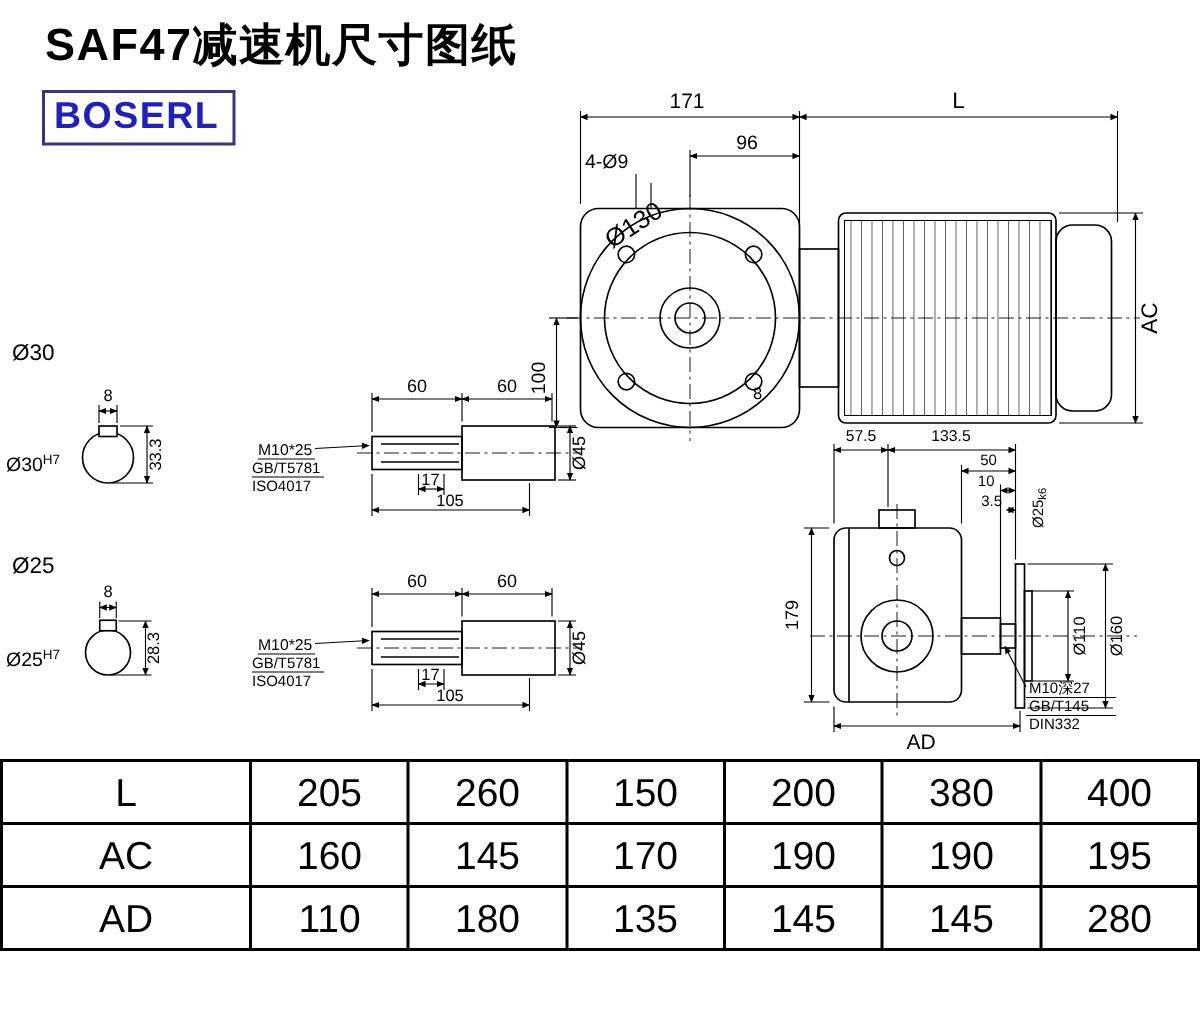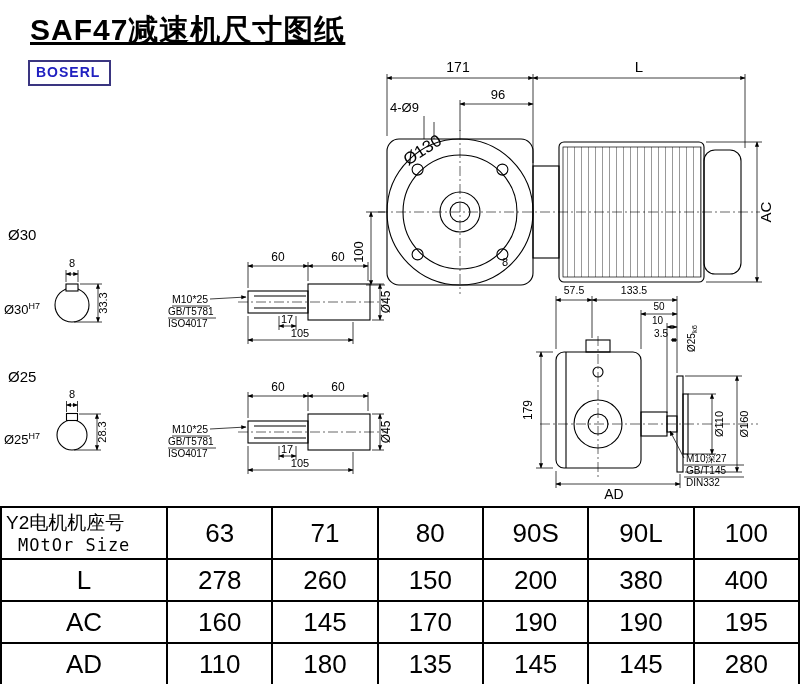--- a/index.html
+++ b/index.html
@@ -1,19 +1,19 @@
 <!DOCTYPE html>
 <html><head>
 <meta charset="utf-8">
 <style>
   * { margin:0; padding:0; box-sizing:border-box; }
   html,body { width:800px; height:684px; background:#ffffff; font-family:"Liberation Sans",sans-serif; position:relative; overflow:hidden; }
-  .title { position:absolute; left:30px; top:10px; font-size:30px; font-weight:700; color:#000; letter-spacing:1px; white-space:nowrap;text-decoration:underline; }
+  .title { position:absolute; left:30px; top:10px; font-size:30px; font-weight:700; color:#000; letter-spacing:1px; white-space:nowrap; }
   .brand-box { position:absolute; left:28px; top:60px; border:2px solid #3a3580; padding:1px 9px 3px 6px; background:#fff; }
-  .brand-text { color:#2020c0; font-size:14px; font-weight:600; letter-spacing:1px; }
+  .brand-text { color:#2020c0; font-size:25px; font-weight:600; letter-spacing:1px; }
   svg.drawing { position:absolute; left:0; top:0; }
   
   .cl line { stroke:#000; stroke-width:.6; stroke-dasharray:10 3 2 3; fill:none; }
   .ln line, .ln rect, .ln circle { stroke:#000; stroke-width:1.1; fill:none; }
   .wh { fill:#ffffff !important; }
   .fn { stroke:#000; stroke-width:.7; }
   .dm line { stroke:#000; stroke-width:.75; fill:none; }
   svg text, svg tspan { fill:#000; stroke:none; font-family:"Liberation Sans",sans-serif; }
   
   table.dims { position:absolute; left:0; top:506px; width:800px; border-collapse:collapse; table-layout:fixed; background:#fff; }
@@ -278,35 +278,23 @@
   <colgroup>
     <col class="c0">
       <col>
       <col>
       <col>
       <col>
       <col>
       <col>
   </colgroup>
   <tbody>
-    <tr class="hd">
-      <td class="first">
-        <div class="hdr-cn">Y2电机机座号</div>
-        <div class="hdr-en">MOtOr Size</div>
-      </td>
-      <td>63</td>
-      <td>71</td>
-      <td>80</td>
-      <td>90S</td>
-      <td>90L</td>
-      <td>100</td>
-    </tr>
     <tr>
       <td>L</td>
-      <td>278</td>
+      <td>205</td>
       <td>260</td>
       <td>150</td>
       <td>200</td>
       <td>380</td>
       <td>400</td>
     </tr>
     <tr>
       <td>AC</td>
       <td>160</td>
       <td>145</td>

